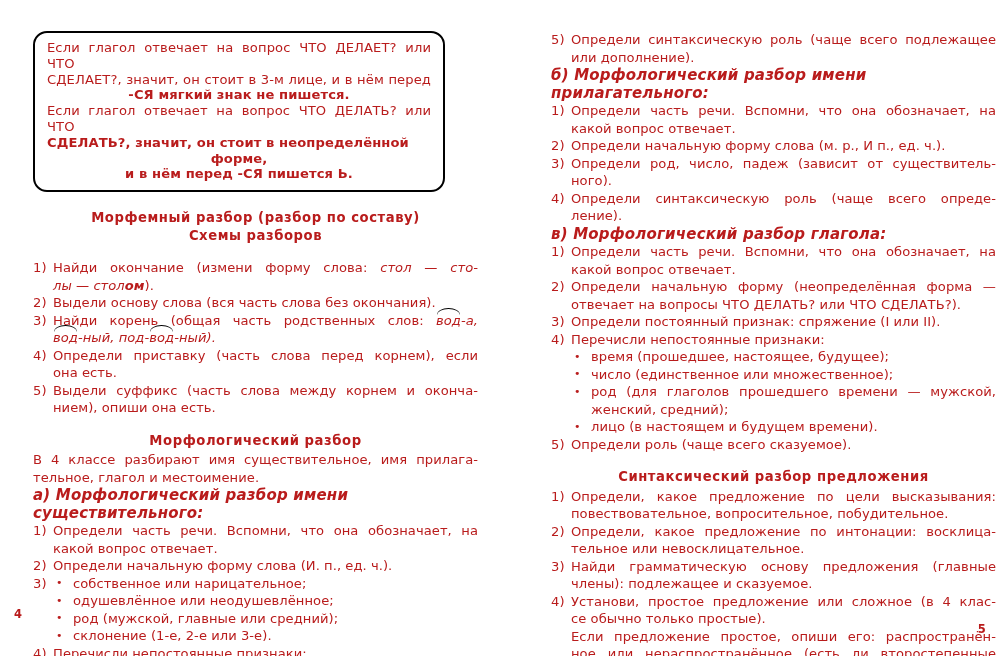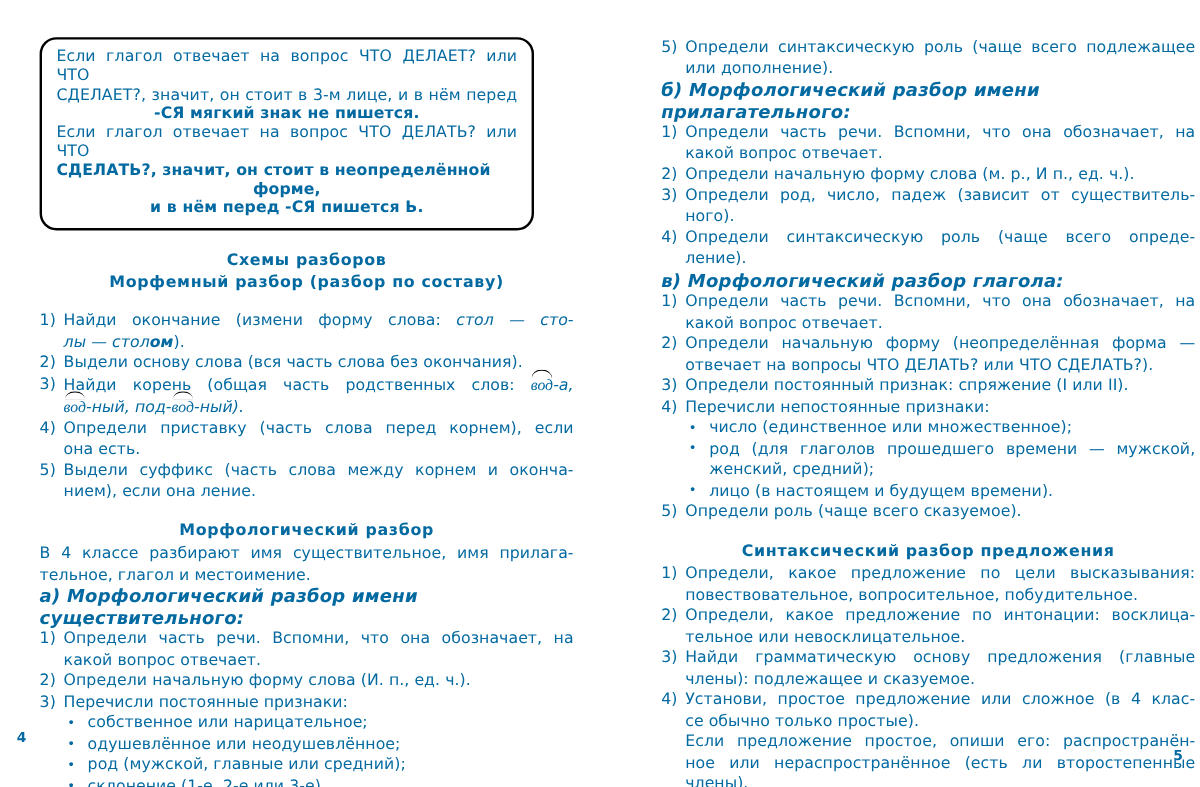--- a/index.html
+++ b/index.html
@@ -6,21 +6,21 @@
     margin: 0;
     padding: 0;
     background: #ffffff;
   }
   .page {
     position: relative;
     width: 1000px;
     height: 656px;
     background: #ffffff;
     font-family: "DejaVu Sans", sans-serif;
-    color: #0369a1;
+    color: #b91c1c;
     overflow: hidden;
   }
   .column {
     position: absolute;
     top: 0;
     width: 445px;
     height: 656px;
   }
   .col-left  { left: 33px; }
   .col-right { left: 551px; }
@@ -133,21 +133,20 @@
 
   em.it { font-style: italic; font-weight: normal; }
   em.itb { font-style: italic; font-weight: bold; margin-top: 38px; }
 
   
   .root {
     font-style: italic;
     position: relative;
     display: inline-block;
     white-space: nowrap;
-    font-family: Liberation Serif, serif;
   }
   .root .arc {
     position: absolute;
     left: 1px;
     right: 1px;
     top: -4px;
     height: 6px;
     border-top: 1.3px solid #000;
     border-radius: 50% / 100% 100% 0 0;
     pointer-events: none;
@@ -173,22 +172,22 @@
     <div class="rule-box">
       <div class="rule-line j">Если глагол отвечает на вопрос ЧТО ДЕЛАЕТ? или ЧТО</div>
       <div class="rule-line j">СДЕЛАЕТ?, значит, он стоит в 3-м лице, и в нём перед</div>
       <div class="rule-line center">-СЯ мягкий знак не пишется.</div>
       <div class="rule-line j">Если глагол отвечает на вопрос ЧТО ДЕЛАТЬ? или ЧТО</div>
       <div class="rule-line center">СДЕЛАТЬ?, значит, он стоит в неопределённой форме,</div>
       <div class="rule-line center">и в нём перед -СЯ пишется Ь.</div>
     </div>
 
     <div class="heading-block">
+      <div class="heading">Морфемный разбор (разбор по составу)</div>
       <div class="heading">Схемы разборов</div>
-      <div class="heading">Морфемный разбор (разбор по составу)</div>
     </div>
 
     <ol class="num-list" style="margin-top:15px;">
       <li>
         <span class="marker">1)</span>
         <span class="cont j"><span>Найди окончание (измени форму слова: </span><em class="it">стол — сто-</em></span>
         <span class="cont jl"><em class="it">лы — стол</em><em class="itb">ом</em><span>).</span></span>
       </li>
       <li>
         <span class="marker">2)</span>
@@ -200,21 +199,21 @@
         <span class="cont jl"><span class="root"><span class="arc"></span><em class="it">вод</em></span><em class="it">-ный, </em><em class="it">под-</em><span class="root"><span class="arc"></span><em class="it">вод</em></span><em class="it">-ный).</em></span>
       </li>
       <li>
         <span class="marker">4)</span>
         <span class="cont j">Определи приставку (часть слова перед корнем), если</span>
         <span class="cont jl">она есть.</span>
       </li>
       <li>
         <span class="marker">5)</span>
         <span class="cont j">Выдели суффикс (часть слова между корнем и оконча-</span>
-        <span class="cont jl">нием), если она ление.</span>
+        <span class="cont jl">нием), опиши она есть.</span>
       </li>
     </ol>
 
     <div class="heading heading-solo">Морфологический разбор</div>
 
     <div class="para">
       <span class="cont j">В 4 классе разбирают имя существительное, имя прилага-</span>
       <span class="cont jl">тельное, глагол и местоимение.</span>
     </div>
 
@@ -225,21 +224,20 @@
         <span class="marker">1)</span>
         <span class="cont j">Определи часть речи. Вспомни, что она обозначает, на</span>
         <span class="cont jl">какой вопрос отвечает.</span>
       </li>
       <li>
         <span class="marker">2)</span>
         <span class="cont jl">Определи начальную форму слова (И. п., ед. ч.).</span>
       </li>
       <li>
         <span class="marker">3)</span>
-        <span class="cont jl">Перечисли постоянные признаки:</span>
         <ul class="bul-list" style="margin-left:-20px;">
           <li>собственное или нарицательное;</li>
           <li>одушевлённое или неодушевлённое;</li>
           <li>род (мужской, главные или средний);</li>
           <li>склонение (1-е, 2-е или 3-е).</li>
         </ul>
       </li>
       <li>
         <span class="marker">4)</span>
         <span class="cont jl">Перечисли непостоянные признаки:</span>
@@ -296,20 +294,21 @@
         <span class="cont jl">отвечает на вопросы ЧТО ДЕЛАТЬ? или ЧТО СДЕЛАТЬ?).</span>
       </li>
       <li>
         <span class="marker">3)</span>
         <span class="cont jl">Определи постоянный признак: спряжение (I или II).</span>
       </li>
       <li>
         <span class="marker">4)</span>
         <span class="cont jl">Перечисли непостоянные признаки:</span>
         <ul class="bul-list" style="margin-left:-20px;">
+          <li>время (прошедшее, настоящее, будущее);</li>
           <li>число (единственное или множественное);</li>
           <li>
             <span class="cont j">род (для глаголов прошедшего времени — мужской,</span>
             <span class="cont jl">женский, средний);</span>
           </li>
           <li>лицо (в настоящем и будущем времени).</li>
         </ul>
       </li>
       <li>
         <span class="marker">5)</span>

